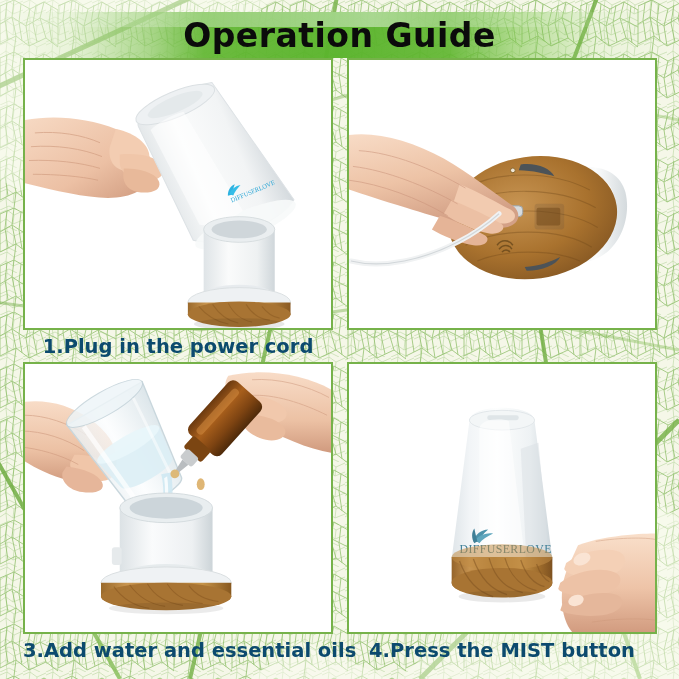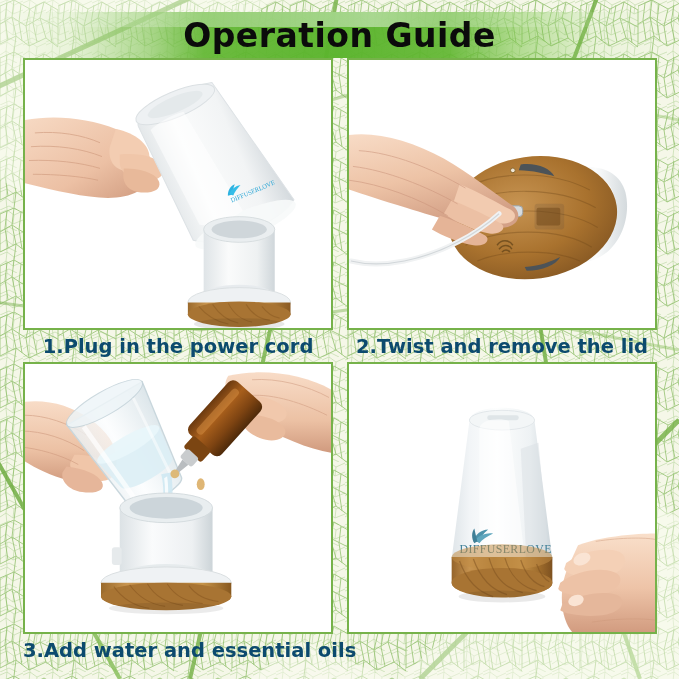--- a/index.html
+++ b/index.html
@@ -287,21 +287,20 @@
           </g>
         </g>
 
         <g fill="none" stroke="#f0f2f3" stroke-width="5" stroke-linecap="round">
           <path d="M152 156 C130 176 96 196 56 204 C36 208 18 208 2 204"></path>
         </g>
         <path d="M152 156 C130 176 96 196 56 204 C36 208 18 208 2 204" fill="none" stroke="#d2d7da" stroke-width="1.2"></path>
       </svg>
     </div>
   </div>
-  <div class="caption" id="caption-2">2.Twist and remove the lid</div>
 
   <div class="panel" id="panel-3">
     <div class="scene">
       <svg viewBox="0 0 310 272" preserveAspectRatio="none">
         <defs>
           <linearGradient id="p3glass" x1="0" y1="0" x2="1" y2="0">
             <stop offset="0" stop-color="#e8eef1" stop-opacity="0.85"></stop>
             <stop offset="0.4" stop-color="#fbfdfe" stop-opacity="0.7"></stop>
             <stop offset="1" stop-color="#d7e2e7" stop-opacity="0.9"></stop>
           </linearGradient>
@@ -470,14 +469,15 @@
             <path d="M142 197 C148 219 162 229 176 232"></path>
             <path d="M158 197 C164 218 178 227 190 230"></path>
             <path d="M174 199 C180 217 190 224 198 226"></path>
             <path d="M190 203 C194 214 199 219 203 221"></path>
           </g>
           <ellipse cx="155" cy="236" rx="44" ry="6" fill="#00000016"></ellipse>
         </g>
       </svg>
     </div>
   </div>
+  <div class="caption" id="caption-4">4.Press the MIST button</div>
 
 </div>
 
 </body></html>

